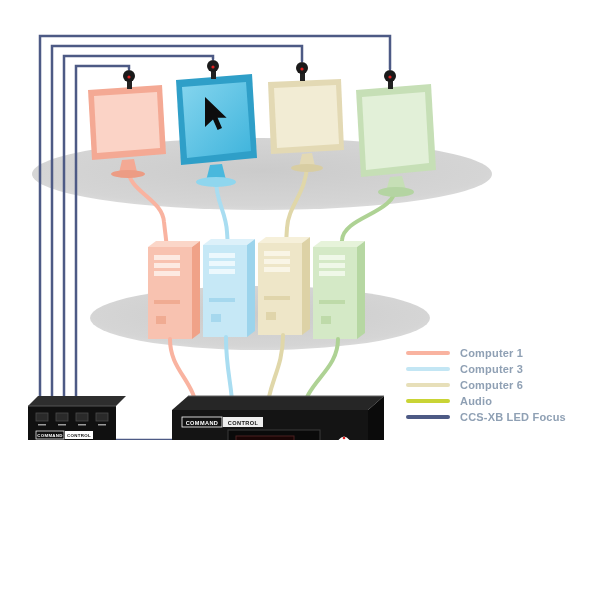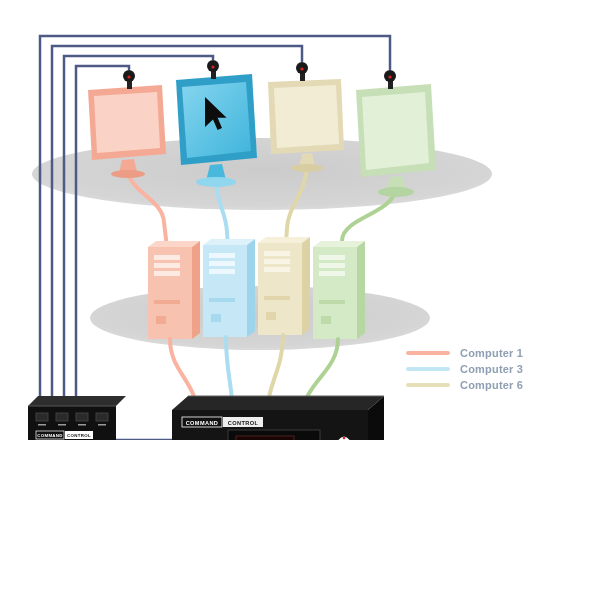--- a/index.html
+++ b/index.html
@@ -22,20 +22,28 @@
       <span class="swatch" style="background: rgb(249, 179, 160);"></span>
       <span class="legend-label">Computer 1</span>
     </div>
     <div class="legend-row">
       <span class="swatch" style="background: rgb(195, 230, 244);"></span>
       <span class="legend-label">Computer 3</span>
     </div>
     <div class="legend-row">
       <span class="swatch" style="background: rgb(231, 223, 185);"></span>
       <span class="legend-label">Computer 6</span>
+    </div>
+    <div class="legend-row">
+      <span class="swatch" style="background: rgb(201, 212, 53);"></span>
+      <span class="legend-label">Audio</span>
+    </div>
+    <div class="legend-row">
+      <span class="swatch" style="background: rgb(77, 90, 133);"></span>
+      <span class="legend-label">CCS-XB LED Focus</span>
     </div>
   </div>
 
   <svg id="diagram" width="600" height="600" viewBox="0 0 600 600">
     <defs>
       <radialGradient id="plat" cx="50%" cy="45%" r="65%">
         <stop offset="0%" stop-color="#cbcbcb"></stop>
         <stop offset="75%" stop-color="#d5d5d5"></stop>
         <stop offset="100%" stop-color="#e2e2e2"></stop>
       </radialGradient>

